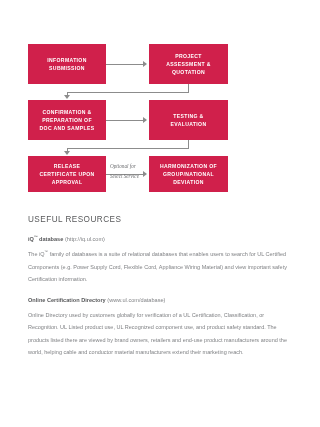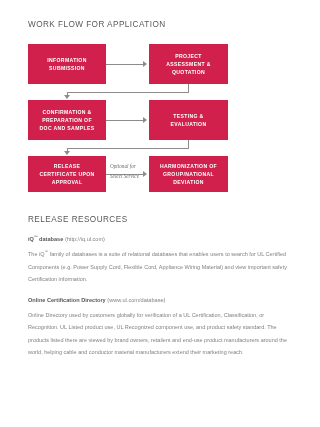--- a/index.html
+++ b/index.html
@@ -149,21 +149,20 @@
     color: #808285;
     margin: 0;
   }
   .res-body sup { font-size: 3.6px; vertical-align: super; }
 </style>
 </head>
 <body>
 
 <div class="page">
 
-  <h2 class="section-title" id="workflow-title">WORK FLOW FOR APPLICATION</h2>
 
   <div class="flow">
 
     <div class="node" id="node-information-submission">
       <span>
         <span>INFORMATION</span>
         <span>SUBMISSION</span>
       </span>
     </div>
 
@@ -224,21 +223,21 @@
 
     <div class="conn conn-h" id="conn-r3-h"></div>
     <div class="arrow-head-right" id="arrow-r3"></div>
 
     <div class="optional-label">
       <div>Optional for</div>
       <div>Select Service</div>
     </div>
   </div>
 
-  <h2 class="section-title" id="resources-title">RELEASE RESOURCES</h2>
+  <h2 class="section-title" id="resources-title">USEFUL RESOURCES</h2>
 
   <div class="resources">
 
     <div class="res-block">
       <div class="res-heading">
         <span class="name"><span>iQ</span><sup>™</sup><span> database</span></span>
         <span class="url">(http://iq.ul.com)</span>
       </div>
       <p class="res-body"><span>The iQ</span><sup>™</sup><span> family of databases is a suite of relational databases that enables users to search for UL Certified Components (e.g. Power Supply Cord, Flexible Cord, Appliance Wiring Material) and view important safety Certification information.</span></p>
     </div>

